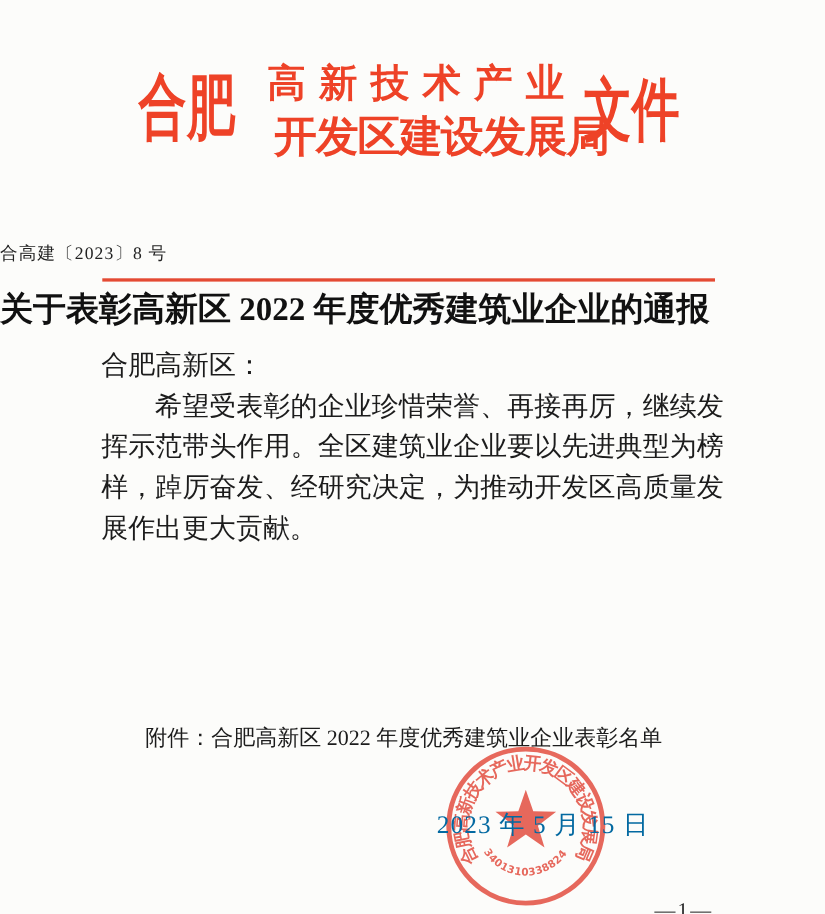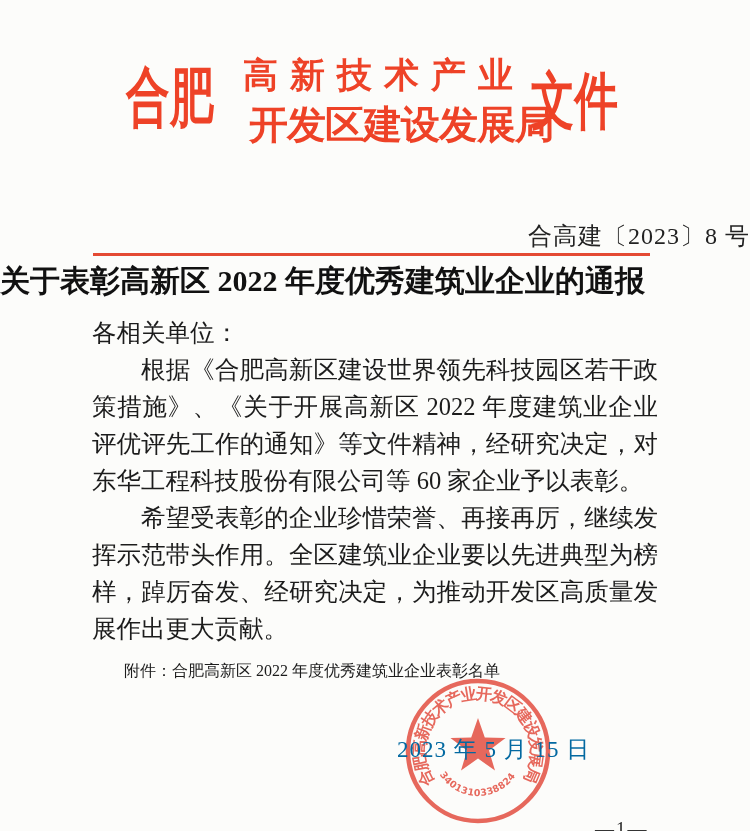--- a/index.html
+++ b/index.html
@@ -29,21 +29,21 @@
   .lh-line1{display:block;font-size:35px;line-height:47px;letter-spacing:12px;margin-right:-12px;white-space:nowrap;}
   .lh-line2{display:block;font-size:39px;line-height:52px;letter-spacing:-1px;white-space:nowrap;margin-left:24px;}
   .lh-right{
     position:absolute;left:531px;top:70px;
     font-size:62px;line-height:1;
     transform:scaleX(0.70);transform-origin:left center;white-space:nowrap;
   }
   
   .doc-number{
     position:absolute;left:0;top:220px;width:750px;
-    text-align:right;font-size:24px;letter-spacing:1px;color:#222;
+    text-align:left;font-size:16px;letter-spacing:1px;color:#222;
   }
   
   .red-divider{
     position:absolute;left:93px;top:253px;width:557px;height:3px;
     background:var(--line-red);
   }
   
   .doc-title{
     position:absolute;left:0;top:261px;width:750px;margin:0;
     text-align:left;font-size:30px;font-weight:bold;color:#111;
@@ -52,21 +52,21 @@
   
   .body-text{
     position:absolute;left:92px;top:314px;width:566px;
     font-size:24.5px;line-height:37px;text-align:justify;color:#1c1c1c;
   }
   .body-text p{margin:0;}
   .salutation{text-indent:0;}
   .para{text-indent:2em;}
   .attachment{
     position:absolute;left:92px;top:655px;width:600px;
-    font-size:16px;line-height:32px;text-indent:2em;white-space:nowrap;color:#1c1c1c;
+    font-size:20px;line-height:32px;text-indent:2em;white-space:nowrap;color:#1c1c1c;
   }
   
   .seal{position:absolute;left:402px;top:677px;width:152px;height:152px;z-index:1;}
   .seal svg{display:block;width:152px;height:152px;}
   .seal-ring{fill:none;stroke:var(--seal-red);stroke-width:4.5;}
   .seal-star{fill:var(--seal-red);}
   .seal-orgtext{fill:var(--seal-red);font-size:16px;font-weight:bold;
     font-family:"Liberation Serif","DejaVu Serif",serif;}
   .seal-code{fill:var(--seal-red);font-size:9.5px;font-weight:bold;
     font-family:"DejaVu Sans","Liberation Sans",sans-serif;}
@@ -94,22 +94,21 @@
     <span class="lh-right">文件</span>
   </div>
 
   <div class="doc-number">合高建〔2023〕8 号</div>
 
   <div class="red-divider"></div>
 
   <h1 class="doc-title">关于表彰高新区 2022 年度优秀建筑业企业的通报</h1>
 
   <div class="body-text">
-    <p class="salutation">各相关单位：</p>
-    <p class="para">根据《合肥高新区建设世界领先科技园区若干政策措施》、《关于开展高新区 2022 年度建筑业企业评优评先工作的通知》等文件精神，经研究决定，对东华工程科技股份有限公司等 60 家企业予以表彰。</p>
+    <p class="salutation">合肥高新区：</p>
     <p class="para">希望受表彰的企业珍惜荣誉、再接再厉，继续发挥示范带头作用。全区建筑业企业要以先进典型为榜样，踔厉奋发、经研究决定，为推动开发区高质量发展作出更大贡献。</p>
   </div>
 
   <div class="attachment">附件：合肥高新区 2022 年度优秀建筑业企业表彰名单</div>
 
   <div class="seal">
     <svg viewBox="0 0 152 152" xmlns="http://www.w3.org/2000/svg">
       <g opacity="0.82">
         <circle class="seal-ring" cx="76" cy="74" r="70"></circle>
         <polygon class="seal-star" points="76,41 82.8,60.6 103.6,61 87,73.6 93,93.5 76,81.6 59,93.5 65,73.6 48.4,61 69.2,60.6"></polygon>

